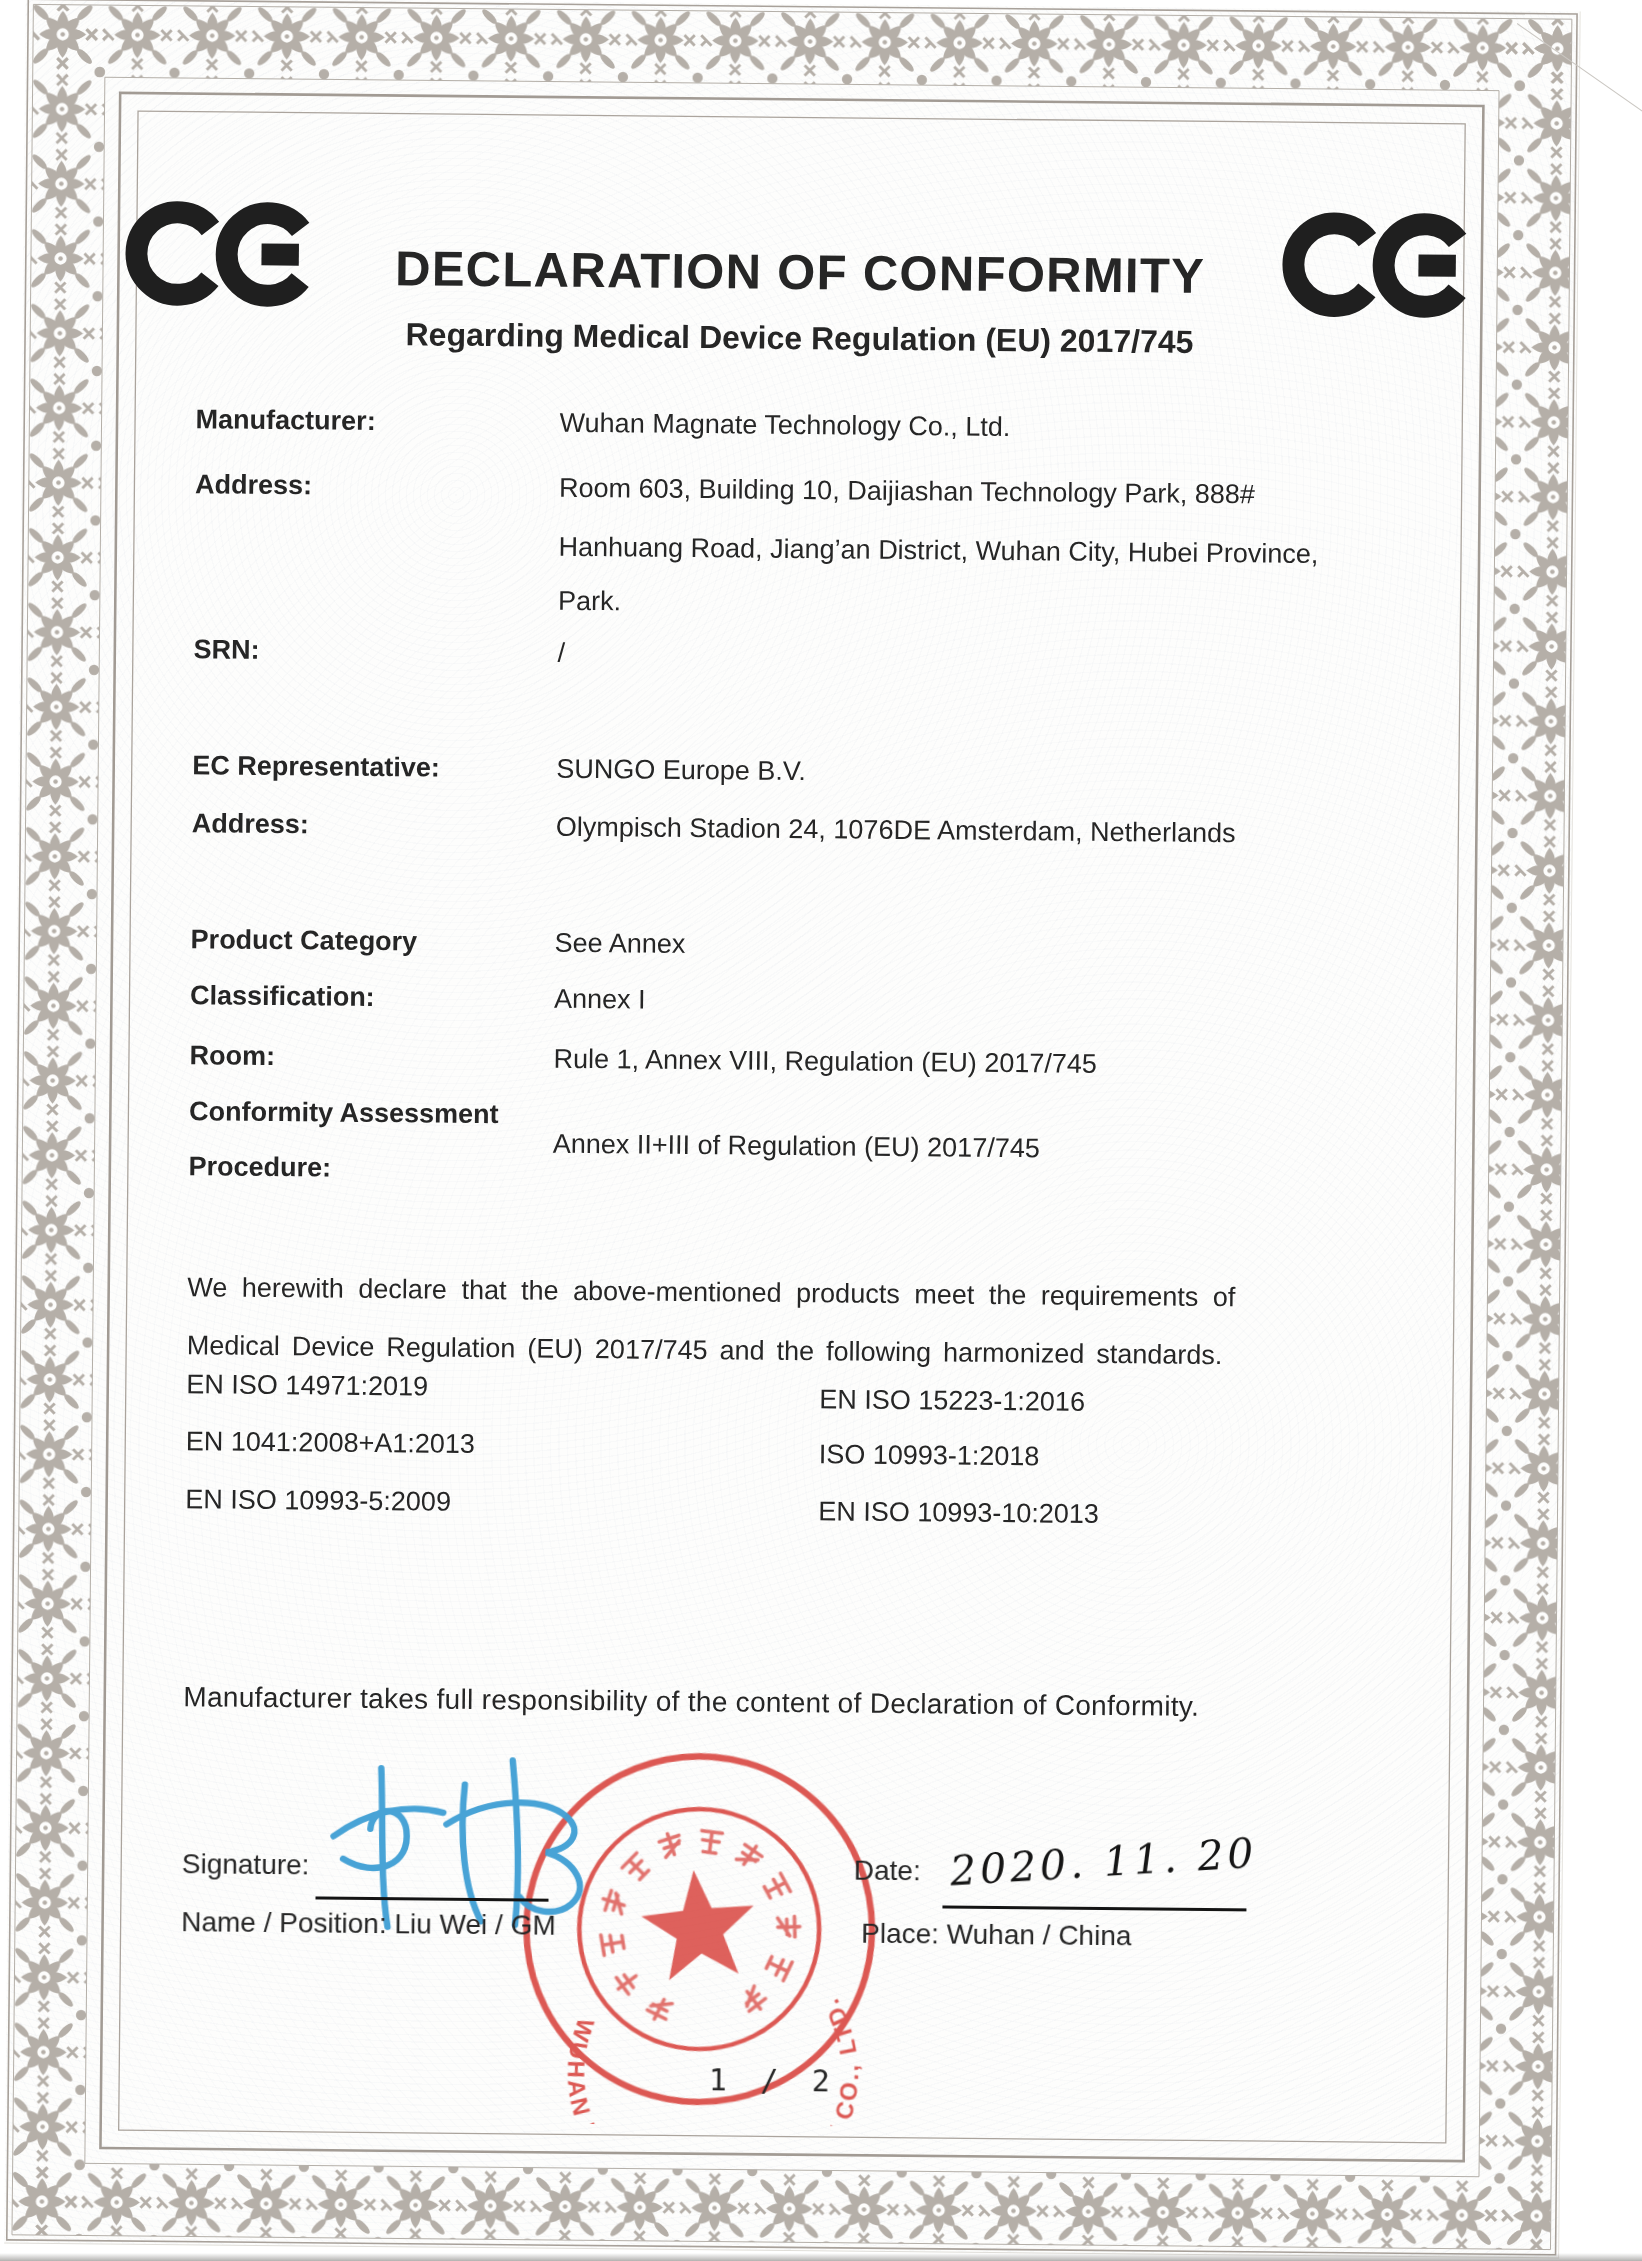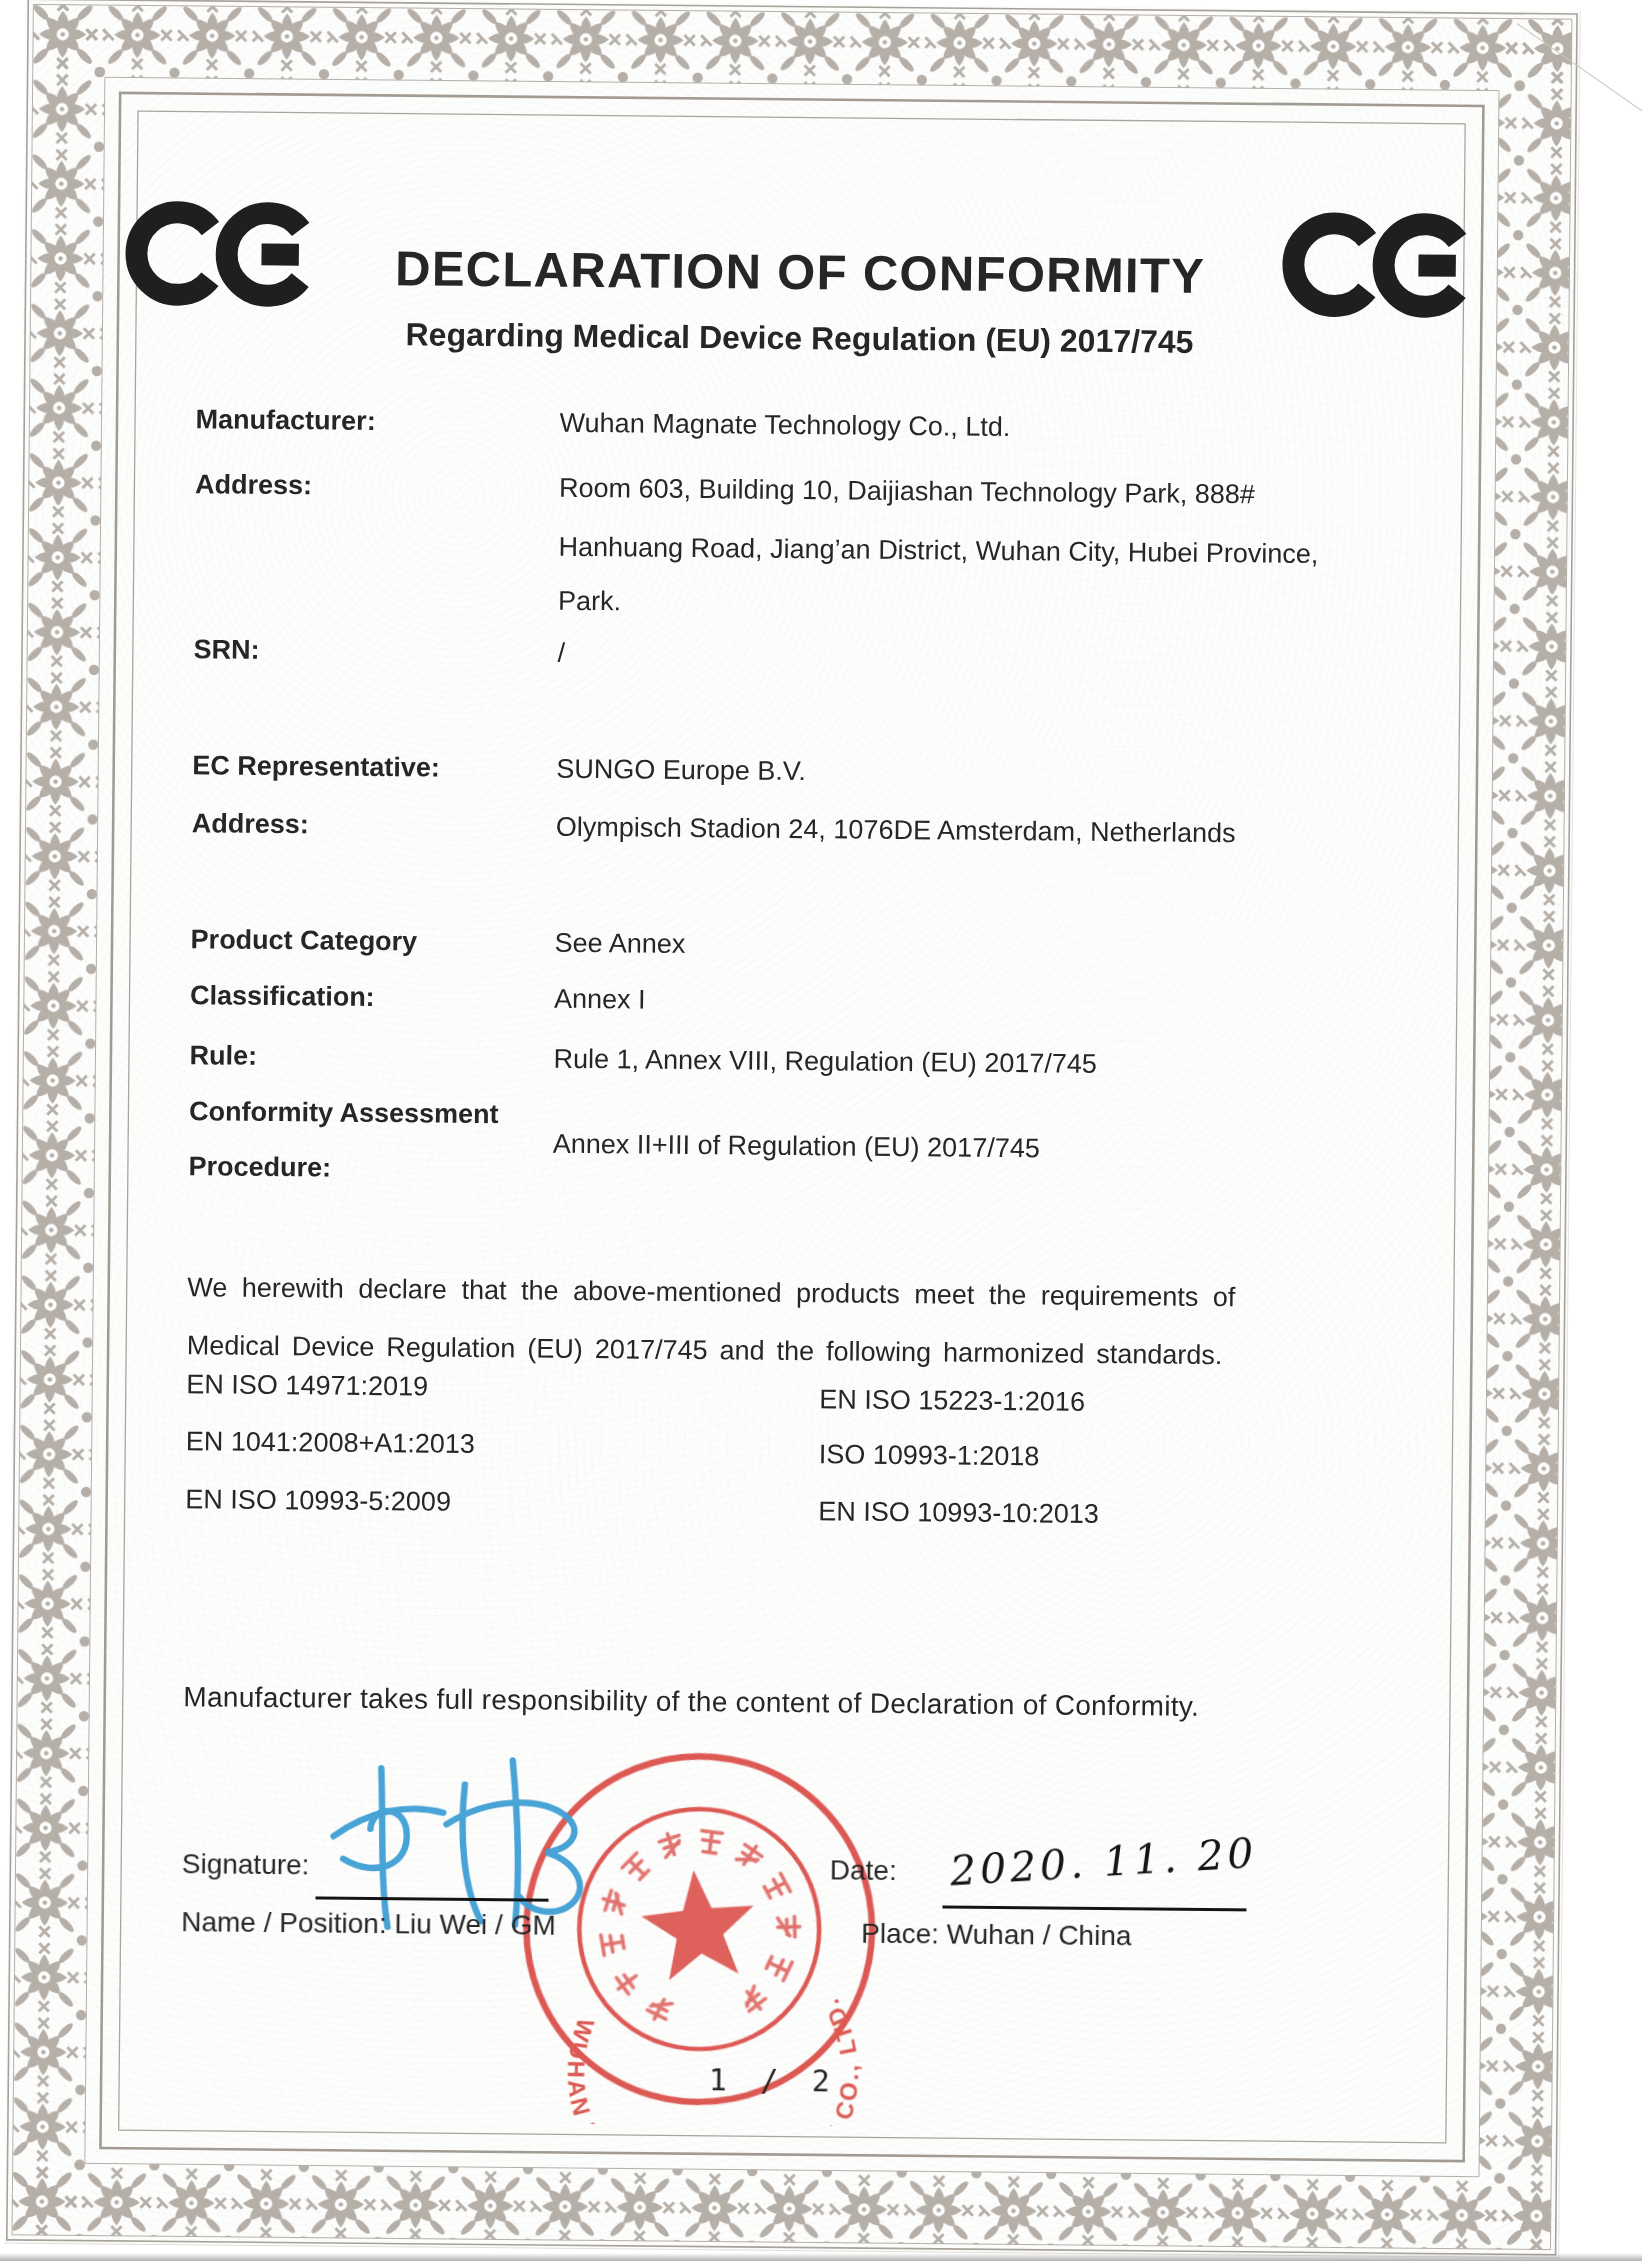--- a/index.html
+++ b/index.html
@@ -131,21 +131,21 @@
     </div>
   <div class="row" style="top:926px">
       <span class="lbl">Product Category</span>
       <span class="val">See Annex</span>
     </div>
   <div class="row" style="top:982px">
       <span class="lbl">Classification:</span>
       <span class="val">Annex I</span>
     </div>
   <div class="row" style="top:1042px">
-      <span class="lbl">Rule:</span>
+      <span class="lbl">Room:</span>
       <span class="val">Rule 1, Annex VIII, Regulation (EU) 2017/745</span>
     </div>
   <div class="row" style="top:1098px">
       <span class="lbl">Conformity Assessment</span>
       <span class="val"></span>
     </div>
   <div class="row" style="top:1127px">
       <span class="lbl"></span>
       <span class="val">Annex II+III of Regulation (EU) 2017/745</span>
     </div>
@@ -201,21 +201,21 @@
       <path d="M128 64 C132 150 128 240 140 310"></path>
       <path d="M70 205 C120 235 175 215 168 160 C162 120 115 122 112 158"></path>
       <path d="M258 88 C250 170 258 250 285 300"></path>
       <path d="M230 150 C300 105 380 108 415 135 C442 157 428 185 385 192 C430 205 455 245 425 272 C400 293 360 285 345 262"></path>
       <path d="M332 50 C340 130 345 230 338 305"></path>
     </g>
   </svg>
 
   <div class="abs sigtext" style="left:174px;top:1850px">Signature:</div>
   <div class="uline" style="left:308px;top:1897px;width:233px"></div>
-  <div class="abs sigtext" style="left:822px;top:1850px">Date:</div>
+  <div class="abs sigtext" style="left:846px;top:1850px">Date:</div>
   <div class="abs hand-date">2020. 11. 20</div>
   <div class="uline" style="left:935px;top:1900px;width:304px"></div>
   <div class="abs sigtext" style="left:174px;top:1908px">Name / Position: Liu Wei / GM</div>
   <div class="abs sigtext" style="left:854px;top:1913px">Place: Wuhan / China</div>
 
   <div class="abs pagenum">1 / 2</div>
 </div>
 
 <div class="artifact-diag"></div>
 <div class="bottom-edge"></div>

